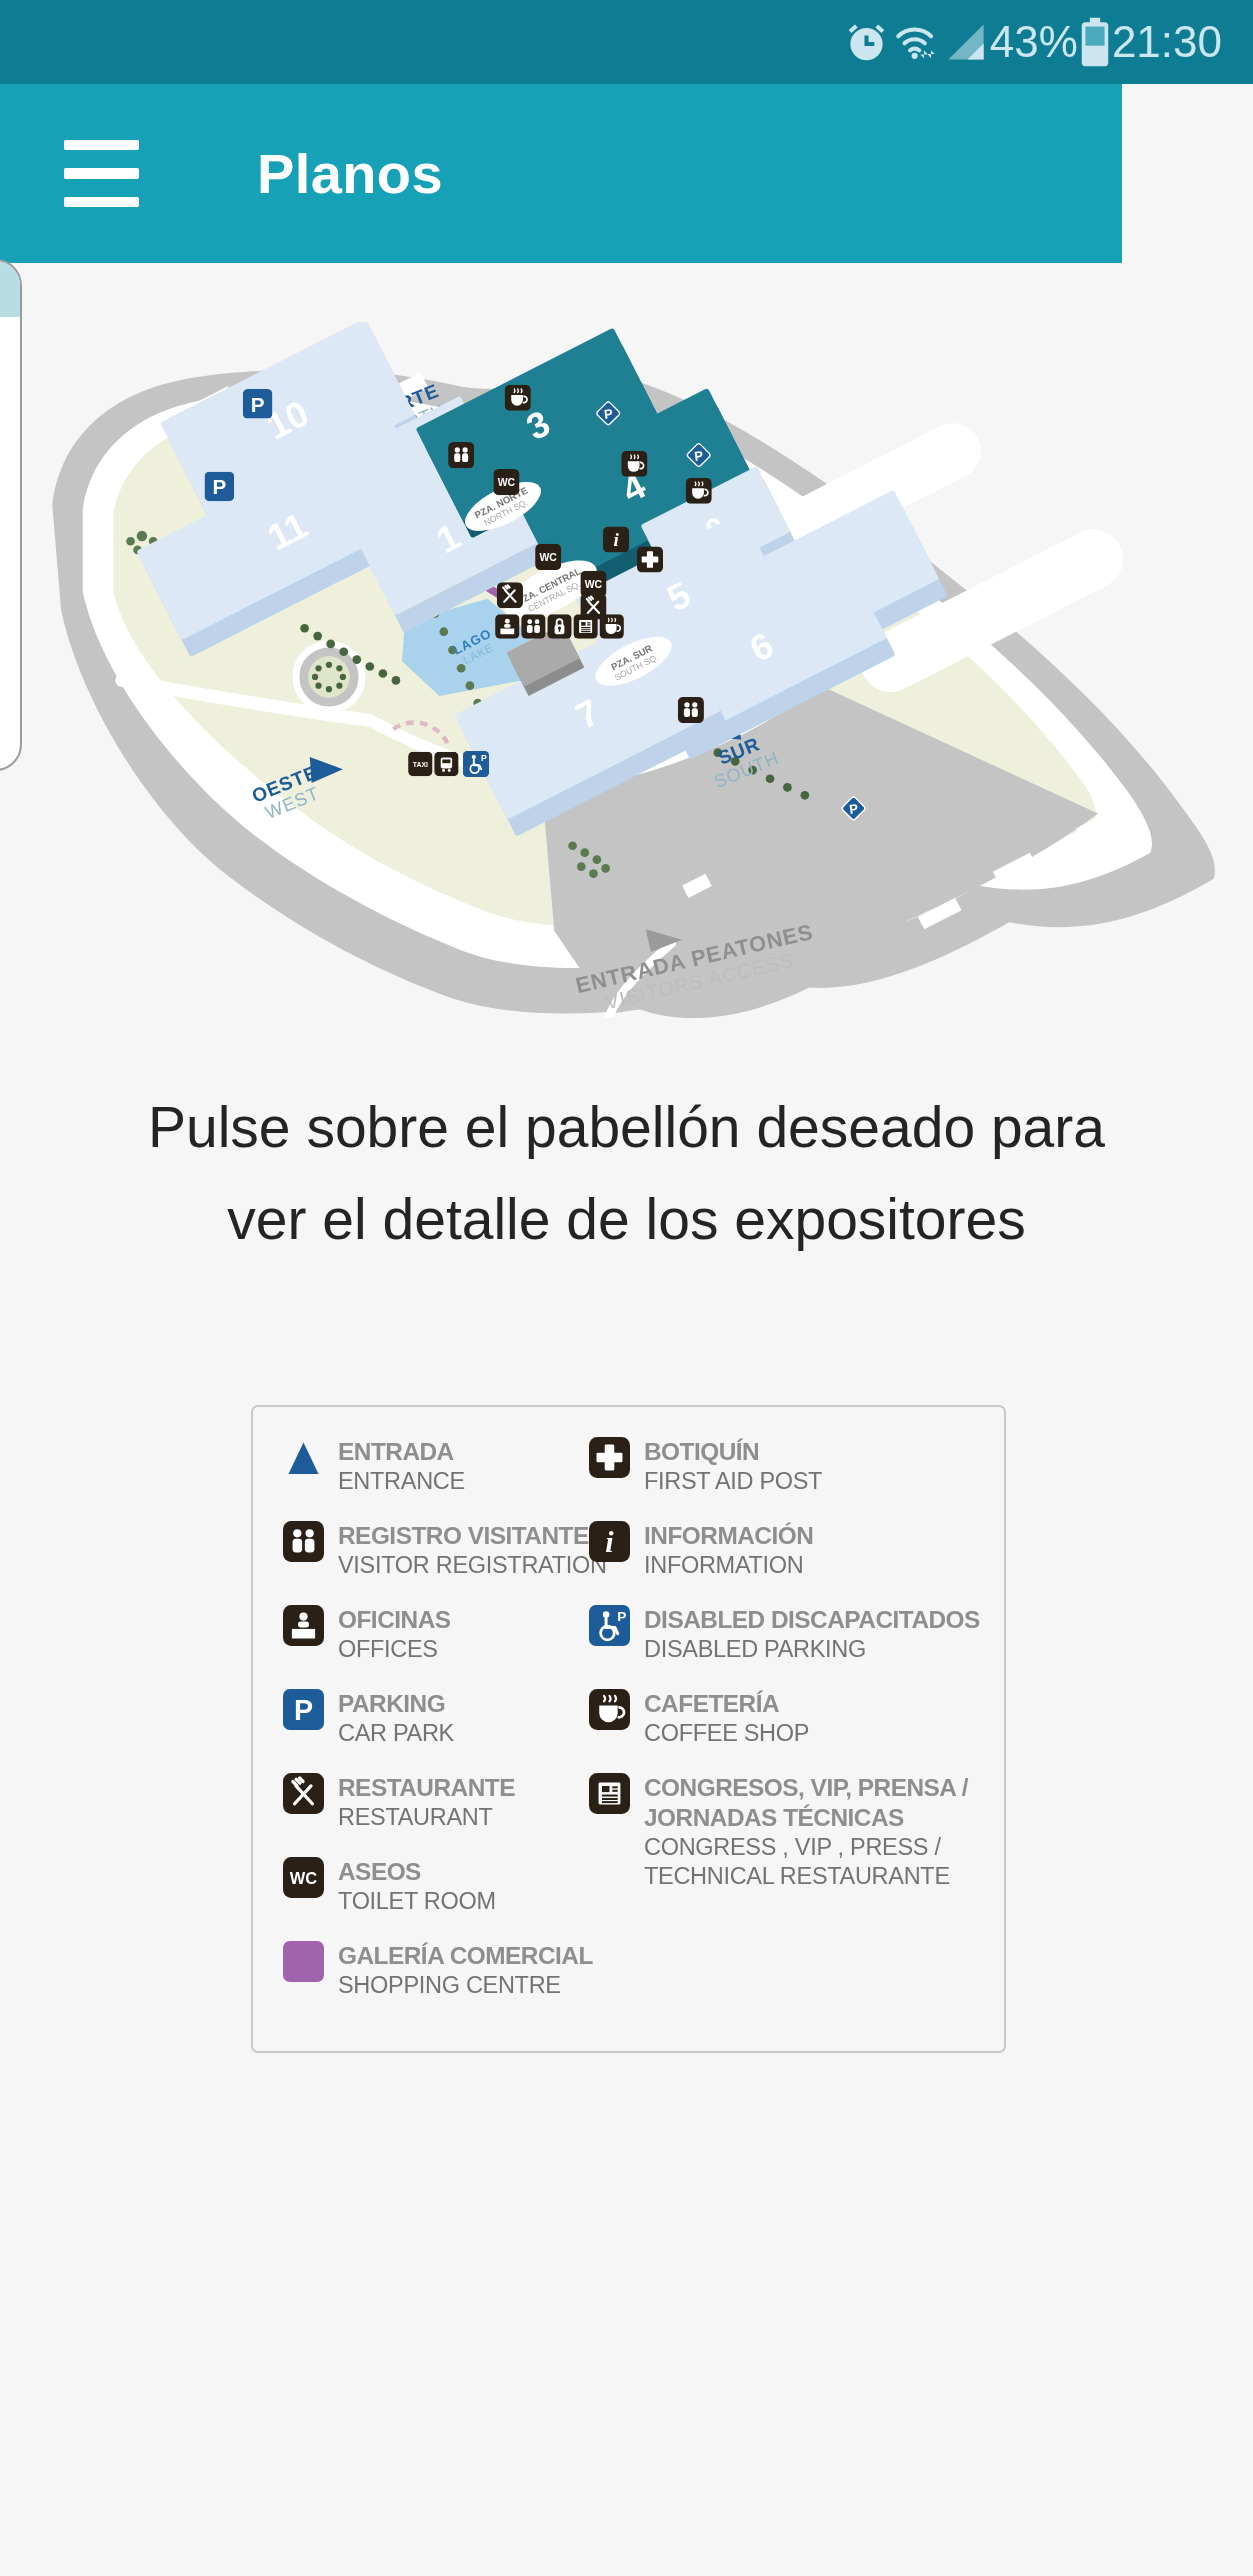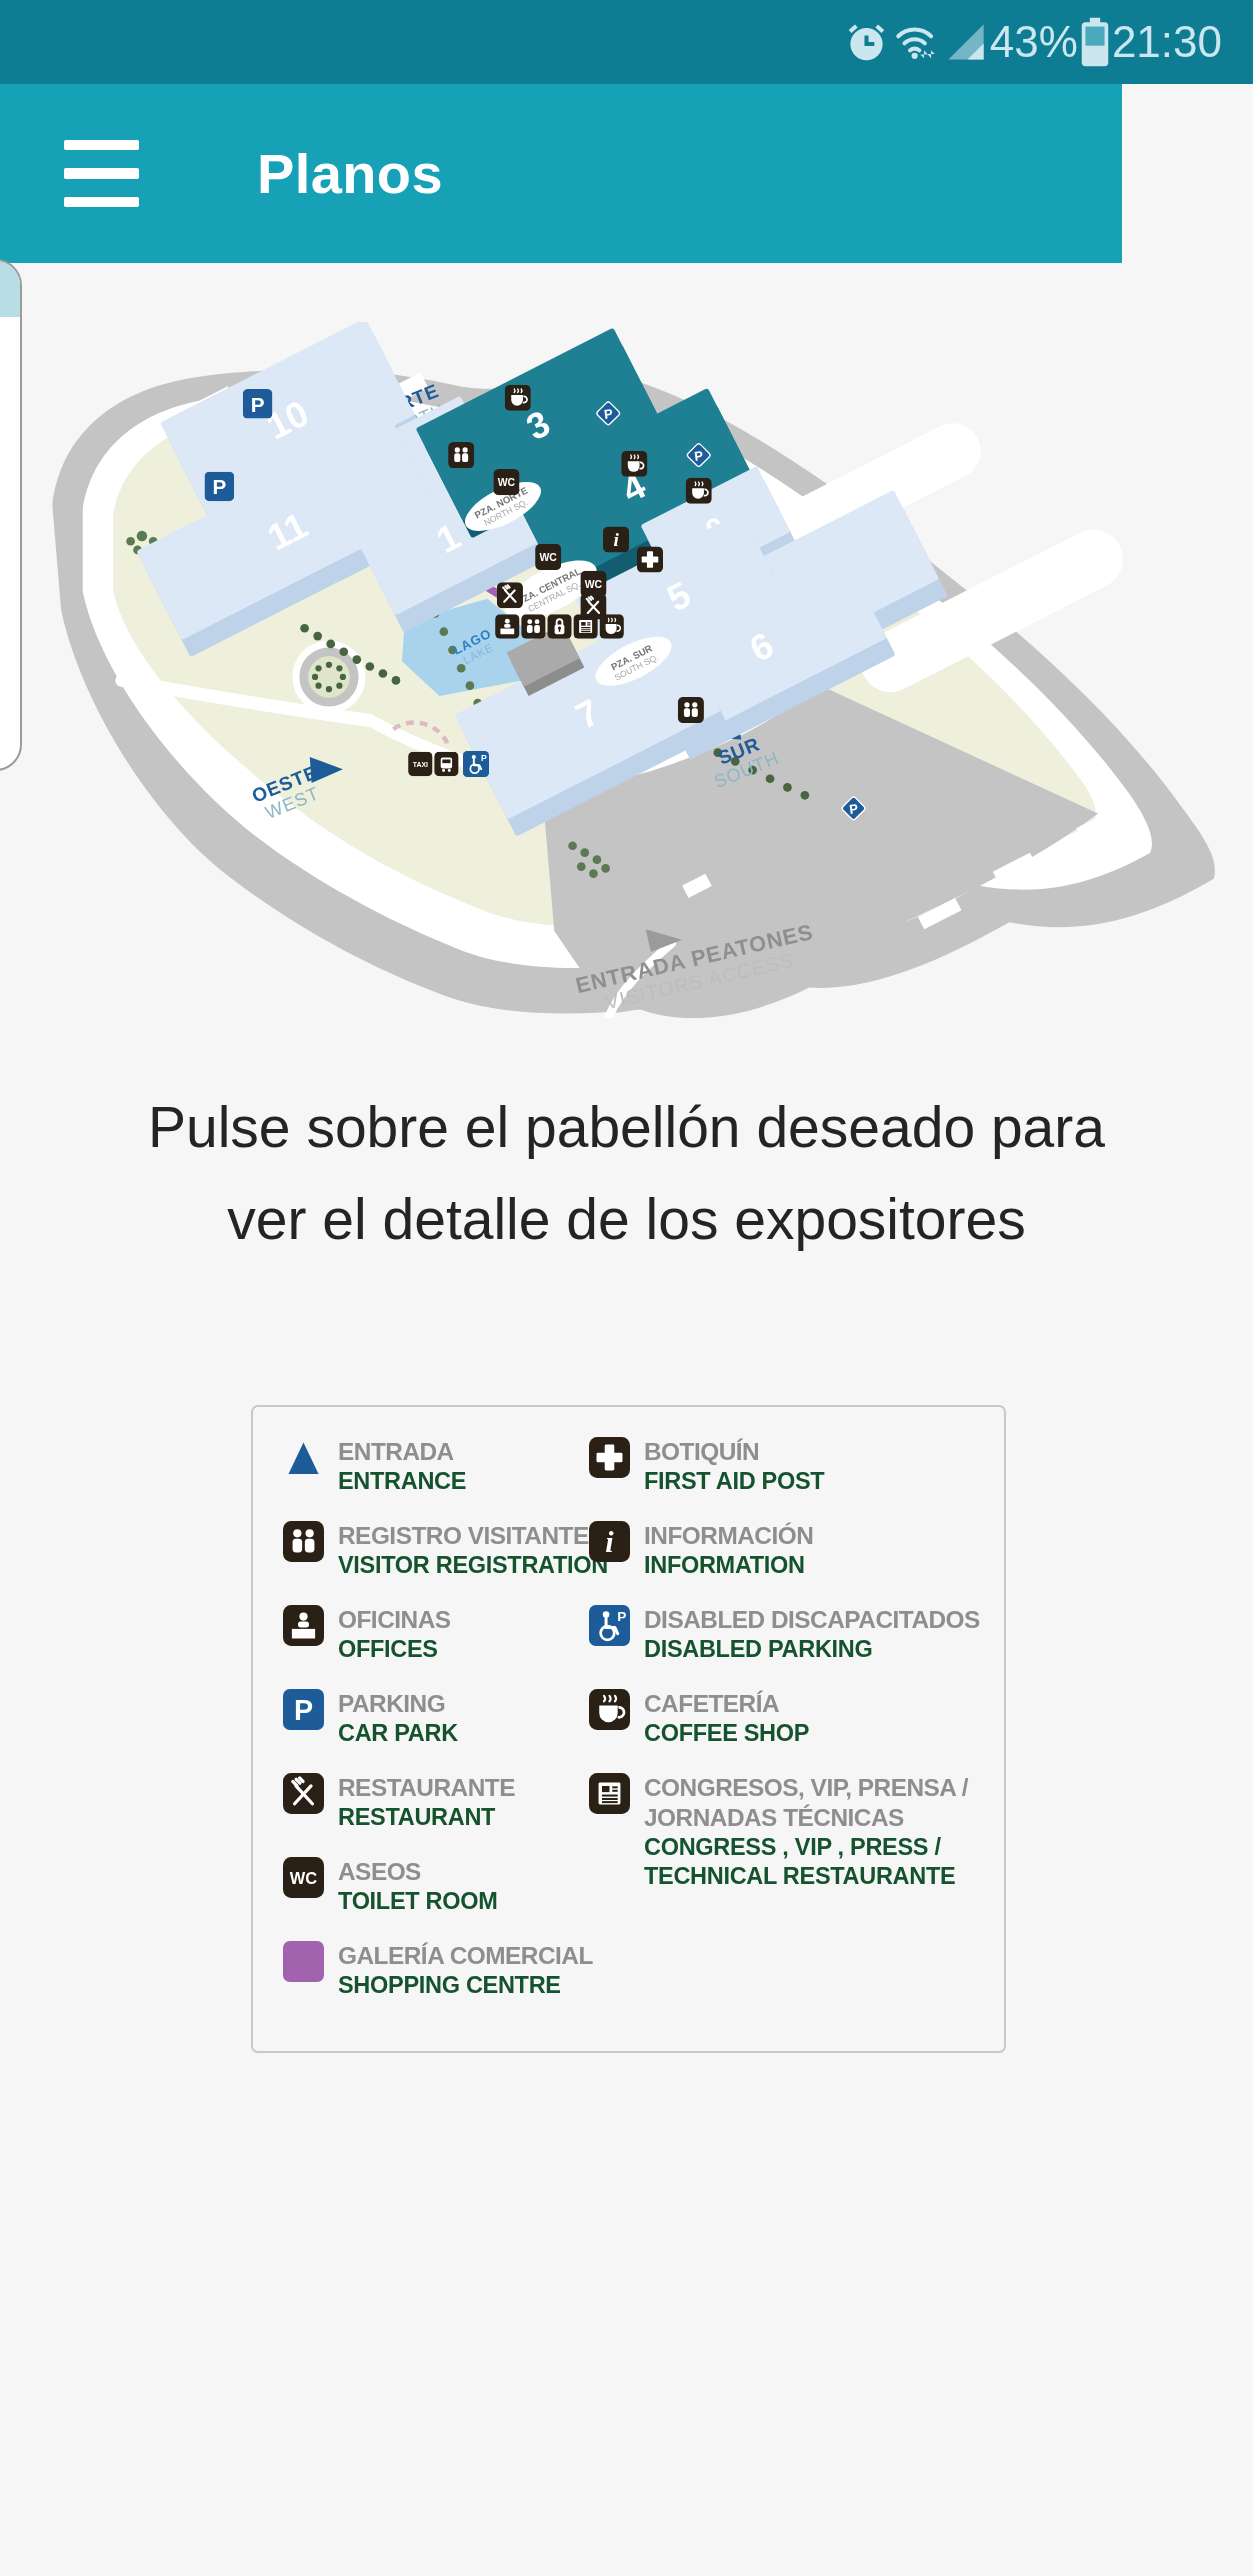--- a/index.html
+++ b/index.html
@@ -43,21 +43,21 @@
                font-size:57px;line-height:92px;font-weight:400;}
   
   #legend{position:absolute;left:251px;top:1405px;width:755px;border:2.6px solid #c8c8c8;border-radius:7px;
           box-sizing:border-box;padding:30px 17.4px 26px 30px;display:grid;grid-template-columns:306px 1fr;column-gap:0;}
   .lg-col{display:flex;flex-direction:column;}
   .lg-item{display:flex;align-items:flex-start;margin-bottom:25px;}
   .lg-ic{width:41px;height:41px;flex:0 0 41px;margin-right:14px;}
   .lg-ic svg{width:41px;height:41px;display:block;}
   .lg-txt{padding-top:0px;}
   .lg-t{font-size:24.4px;font-weight:700;color:#8e8e8e;letter-spacing:-0.5px;line-height:30px;white-space:nowrap;}
-  .lg-s{font-size:23.5px;font-weight:700;color:#14532d;letter-spacing:-0.3px;line-height:29px;white-space:nowrap;}
+  .lg-s{font-size:23.5px;font-weight:400;color:#737373;letter-spacing:-0.3px;line-height:29px;white-space:nowrap;}
 </style>
 </head>
 <body>
 
 <svg width="0" height="0" style="position:absolute">
   <defs>
     <symbol id="sym-entrance" viewBox="0 0 30 30">
         <polygon points="15,3 27,27 3,27" fill="#1d5c99"></polygon>
       </symbol>
     <symbol id="sym-people" viewBox="0 0 30 30">

